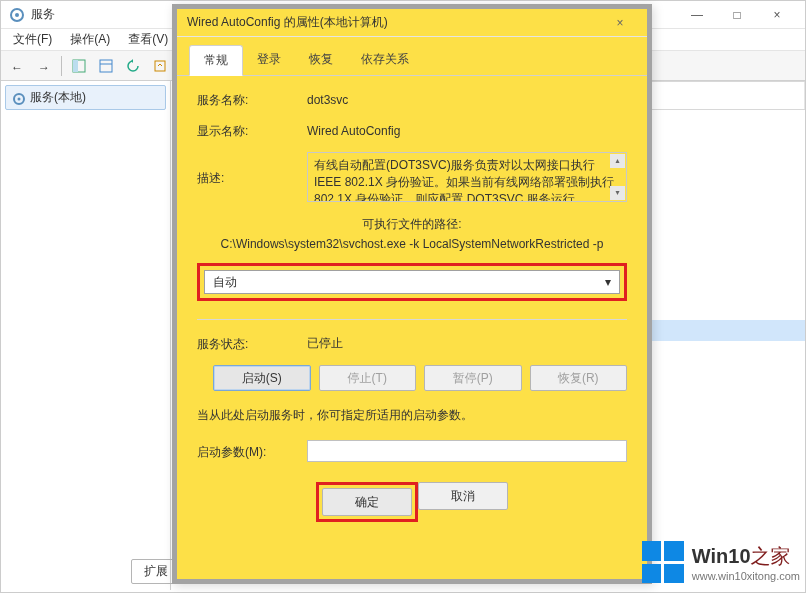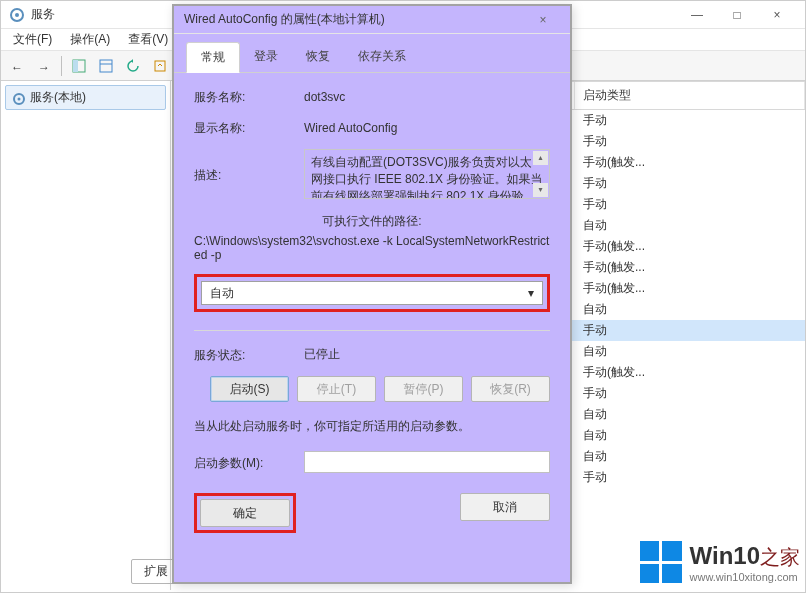--- a/index.html
+++ b/index.html
@@ -33,21 +33,21 @@
 .row{display:flex;height:21px;align-items:center}
 .row.sel{background:#d1e6fb}
 .row .c1{width:54px;padding-left:8px}
 .row .c2{flex:1;padding-left:8px}
 
 .bottom-tabs{position:absolute;left:130px;bottom:8px;display:flex;border:1px solid #b5b5b5;border-radius:2px;font-size:12px}
 .bottom-tabs span{padding:3px 12px;border-right:1px solid #b5b5b5}
 .bottom-tabs span:last-child{border-right:none}
 
 
-.dialog{position:absolute;left:172px;top:4px;width:400px;height:580px;background:#c4b5fd;border:2px solid #a3a3a3;box-shadow:2px 2px 10px rgba(0,0,0,.15)}
+.dialog{position:absolute;left:172px;top:4px;width:480px;height:580px;background:#fde047;border:5px solid #a3a3a3;box-shadow:2px 2px 10px rgba(0,0,0,.15)}
 .dialog .dtitle{height:28px;display:flex;align-items:center;padding:0 10px;color:#666;border-bottom:1px solid #e5e5e5}
 .dialog .dtitle .spacer{flex:1}
 .dialog .dtitle .xbtn{width:34px;height:24px;display:flex;align-items:center;justify-content:center;color:#666}
 .tabs{display:flex;padding:8px 12px 0 12px;border-bottom:1px solid #d0d0d0}
 .tabs .tab{padding:6px 14px;color:#444}
 .tabs .tab.active{border:1px solid #d0d0d0;border-bottom:1px solid #fff;margin-bottom:-1px;background:#fff;border-radius:3px 3px 0 0}
 .form{padding:14px 20px 10px 20px}
 .frow{display:flex;margin-bottom:12px;align-items:center}
 .frow .lab{width:110px;padding-top:2px}
 .frow .val{flex:1}
@@ -56,29 +56,29 @@
 .desc-box .scroll div{height:14px;background:#e8e8e8;display:flex;align-items:center;justify-content:center;font-size:8px;color:#666}
 .path{word-break:break-all;font-size:12px}
 .select{border:1px solid #a0a0a0;height:24px;width:100%;display:flex;align-items:center;padding:0 8px;justify-content:space-between;background:#fff}
 .redbox{border:3px solid #e02020}
 .red1{padding:4px}
 .btn-row{display:flex;gap:8px;margin:10px 0 16px 16px}
 .btn{flex:1;height:26px;border:1px solid #b5b5b5;background:#f0f0f0;display:flex;align-items:center;justify-content:center;border-radius:2px}
 .btn.primary{background:#e6e6e6;border:1px solid #7aa7d8;box-shadow:inset 0 0 0 1px #bcd4ee}
 .btn.disabled{color:#a0a0a0}
 .note{margin-bottom:16px}
-.dlg-footer{display:flex;justify-content:space-between;padding-top:8px;margin-top:4px}
+.dlg-footer{display:flex;justify-content:center;padding-top:8px;margin-top:4px}
 .dlg-footer .btn{flex:none;width:90px;height:28px}
 .red2{border:3px solid #e02020;padding:3px}
 .input{border:1px solid #c0c0c0;height:22px;flex:1;background:#fff}
 
 .watermark{position:absolute;right:6px;bottom:10px;display:flex;align-items:center;gap:8px}
 .watermark .logo{width:42px;height:42px;display:grid;grid-template-columns:1fr 1fr;grid-template-rows:1fr 1fr;gap:3px}
 .watermark .logo div{background:#0e88e4}
-.watermark .txt{font-size:24px;font-weight:bold;color:#333}
+.watermark .txt{font-size:20px;font-weight:bold;color:#333}
 .watermark .sub{font-size:11px;color:#777}
 .gear{width:14px;height:14px}
 </style>
 </head>
 <body>
 
 <div class="main-win">
   <div class="titlebar">
     <svg class="icn" viewBox="0 0 16 16">
         <circle cx="8" cy="8" r="6" fill="none" stroke="#5a8fbd" stroke-width="2"></circle>

